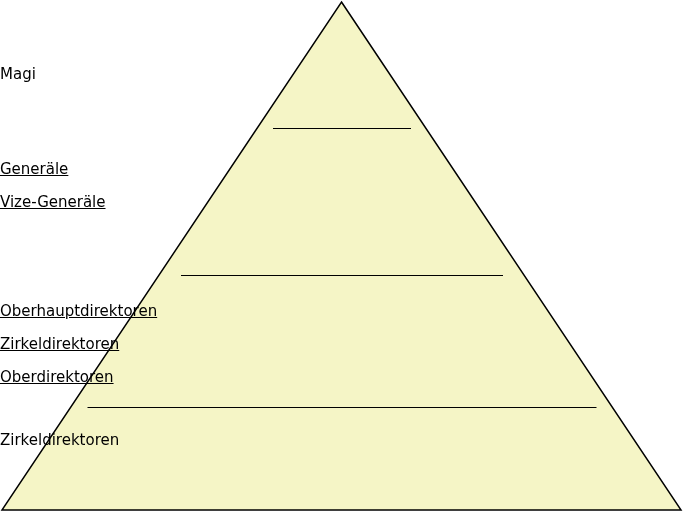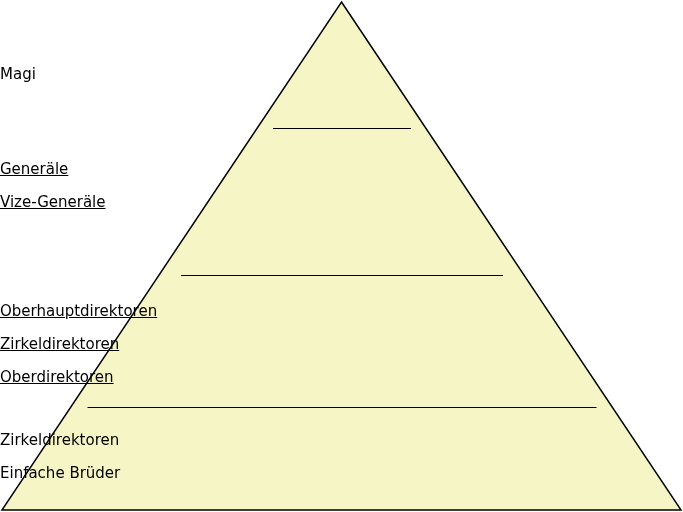--- a/index.html
+++ b/index.html
@@ -73,16 +73,15 @@
   <div class="tier tier-3">
     <div class="tier-line">Oberhauptdirektoren</div>
     <div class="tier-line">Zirkeldirektoren</div>
     <div class="tier-line">Oberdirektoren</div>
   </div>
 
   <div class="divider divider-3"></div>
 
   <div class="tier tier-4">
     <div class="tier-line">Zirkeldirektoren</div>
-    <div class="tier-line">Einfache Brüder</div>
   </div>
 
 </div>
 
 </body></html>

